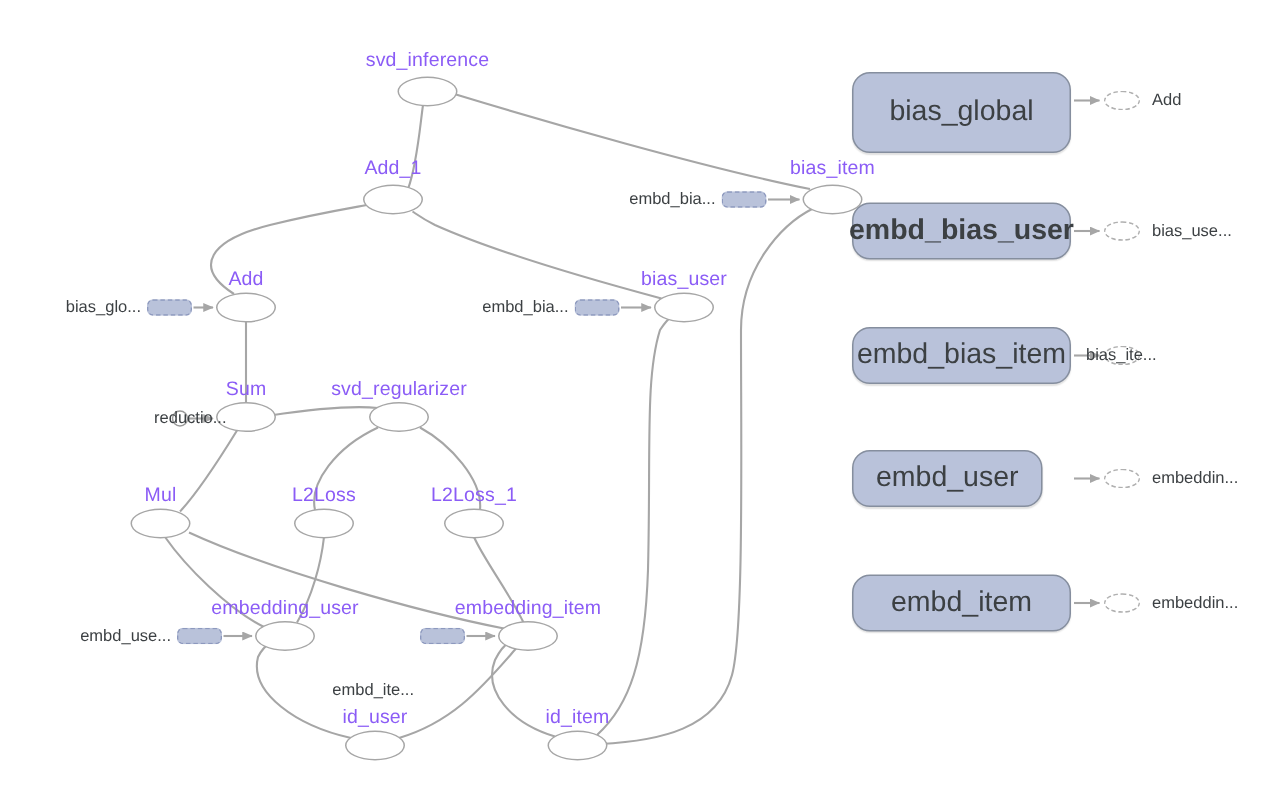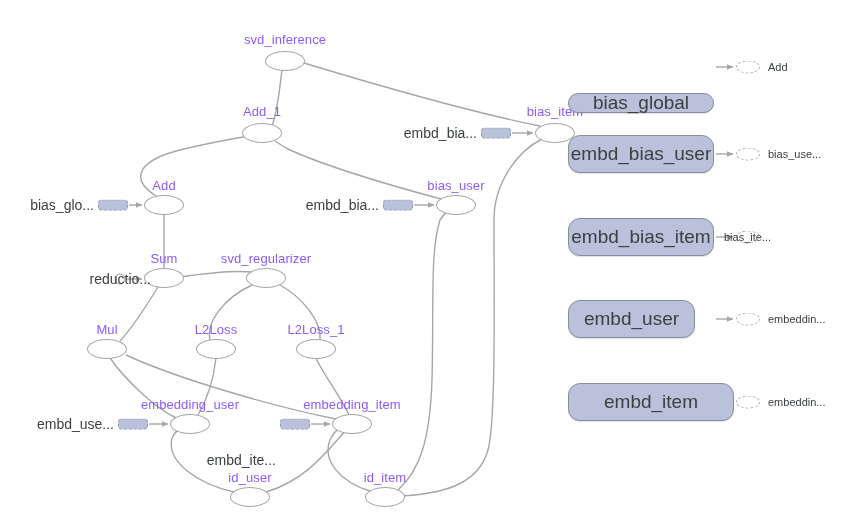--- a/index.html
+++ b/index.html
@@ -58,21 +58,21 @@
     border: 1.6px dashed #8d99be;
     border-radius: 4px;
     transform: translate(-50%, -50%);
     width: 30px;
     height: 11px;
     box-sizing: border-box;
   }
   .stub-label {
     position: absolute;
     font-family: "Liberation Sans", sans-serif;
-    font-size: 14px;
+    font-size: 11px;
     color: #3c4043;
     white-space: nowrap;
     transform: translate(-100%, -50%);
   }
   .var-node {
     position: absolute;
     background: #b9c2da;
     border: 1.6px solid #858e9e;
     border-radius: 12px;
     box-sizing: border-box;
@@ -181,40 +181,40 @@
       <div class="var-stub" style="left: 113px; top: 205px;"></div>
       <div class="stub-label" style="left: 94px; top: 205px;">bias_glo...</div>
       <div class="var-stub" style="left: 496px; top: 133px;"></div>
       <div class="stub-label" style="left: 477px; top: 133px;">embd_bia...</div>
       <div class="var-stub" style="left: 398px; top: 205px;"></div>
       <div class="stub-label" style="left: 379px; top: 205px;">embd_bia...</div>
       <div class="var-stub" style="left: 133px; top: 424px;"></div>
       <div class="stub-label" style="left: 114px; top: 424px;">embd_use...</div>
       <div class="var-stub" style="left: 295px; top: 424px;"></div>
       <div class="stub-label" style="left: 276px; top: 424px; margin-top: 36px;">embd_ite...</div>
-      <div class="var-node" style="left: 568px; top: 48px; width: 146px; height: 20px; position: absolute; margin-top: 45px;">
+      <div class="var-node" style="left: 568px; top: 48px; width: 146px; height: 54px; position: absolute;">
         <span>bias_global</span>
       </div>
       <div class="ghost-ellipse" style="left: 748px; top: 67px;"></div>
       <div class="ghost-label" style="left: 768px; top: 67px;">Add</div>
-      <div class="var-node" style="left: 568px; top: 135px; width: 146px; height: 38px; position: absolute;">
+      <div class="var-node" style="left: 568px; top: 135px; width: 146px; height: 38px; position: absolute; font-weight: bold;">
         <span>embd_bias_user</span>
       </div>
       <div class="ghost-ellipse" style="left: 748px; top: 154px;"></div>
       <div class="ghost-label" style="left: 768px; top: 154px;">bias_use...</div>
       <div class="var-node" style="left: 568px; top: 218px; width: 146px; height: 38px; position: absolute;">
         <span>embd_bias_item</span>
       </div>
       <div class="ghost-ellipse" style="left: 748px; top: 237px;"></div>
       <div class="ghost-label" style="left: 724px; top: 237px;">bias_ite...</div>
       <div class="var-node" style="left: 568px; top: 300px; width: 127px; height: 38px; position: absolute;">
         <span>embd_user</span>
       </div>
       <div class="ghost-ellipse" style="left: 748px; top: 319px;"></div>
       <div class="ghost-label" style="left: 768px; top: 319px;">embeddin...</div>
-      <div class="var-node" style="left: 568px; top: 383px; width: 166px; height: 38px; position: absolute;">
+      <div class="var-node" style="left: 568px; top: 383px; width: 146px; height: 38px; position: absolute;">
         <span>embd_item</span>
       </div>
       <div class="ghost-ellipse" style="left: 748px; top: 402px;"></div>
       <div class="ghost-label" style="left: 768px; top: 402px;">embeddin...</div>
     </div>
 
 </div>
 
 </body></html>

